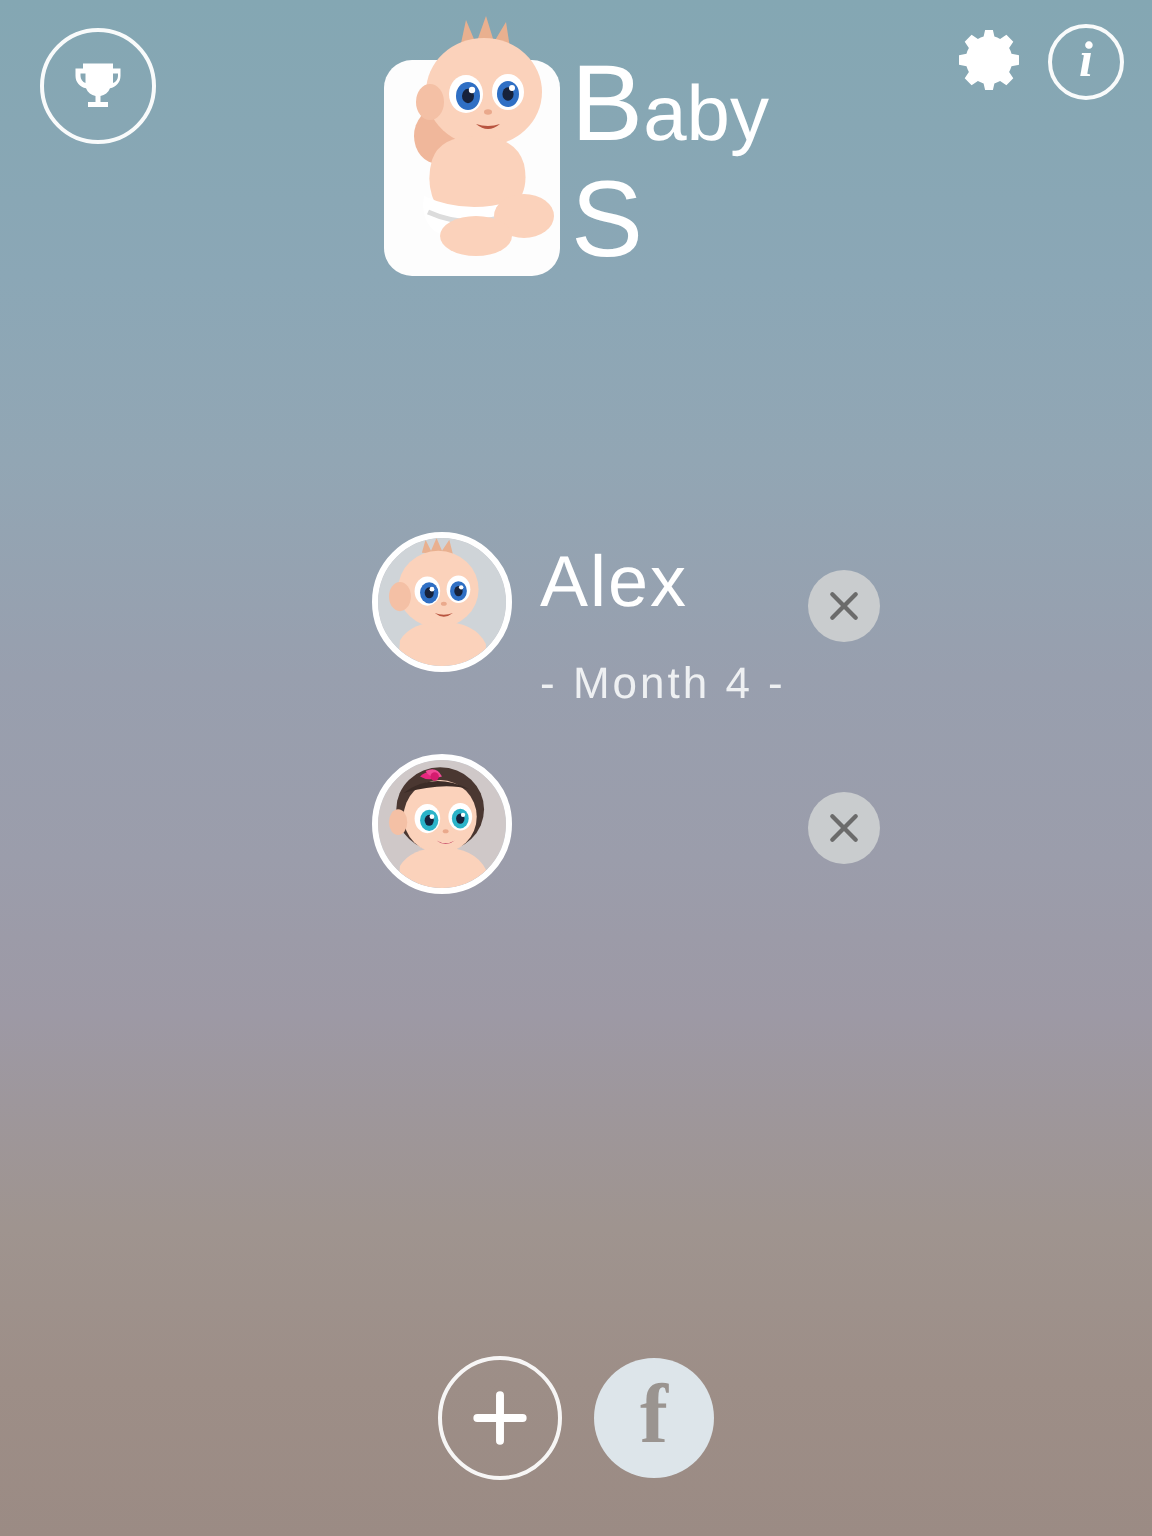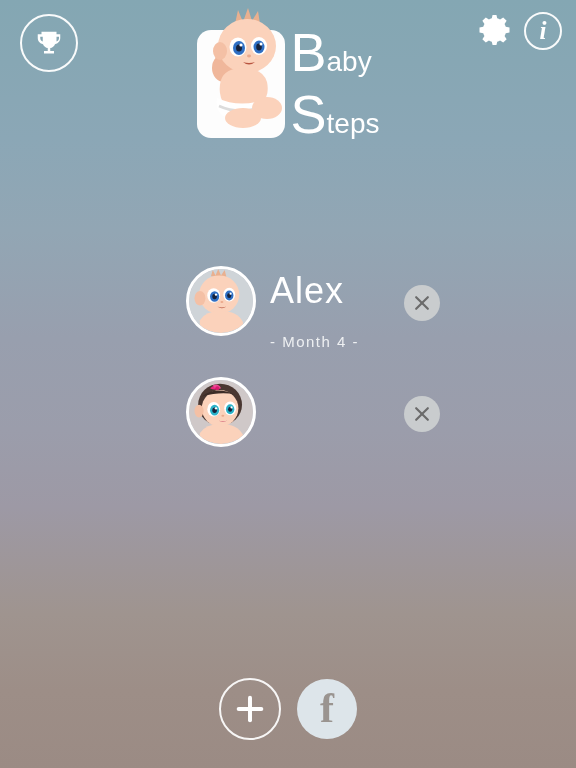--- a/index.html
+++ b/index.html
@@ -61,21 +61,21 @@
   }
   .logo-card .babysvg { position:absolute; left:-6px; top:-24px; width:108px; height:132px; }
 
   .logo-text { margin-left:6px; margin-top:14px; }
   .logo-line { display:flex; align-items:baseline; color:#ffffff; }
   .logo-line .cap {
     font-size:54px; line-height:40px; font-weight:300;
     font-family:"Liberation Sans", sans-serif; letter-spacing:0px;
   }
   .logo-line .rest {
-    font-size:28px; line-height:40px; font-weight:300;
+    font-size:39px; line-height:40px; font-weight:300;
     font-family:"Liberation Sans", sans-serif; letter-spacing:0px;
   }
   .logo-line.second { margin-top:12px; }
 
   
   .baby-list { position:absolute; left:0; top:258px; width:532px; }
   .baby-row {
     position:relative; height:111px;
     display:flex; align-items:center; padding-left:186px;
   }
@@ -86,21 +86,21 @@
     background:#c9ccd2;
   }
   .avatar svg { width:100%; height:100%; display:block; }
 
   .baby-meta { margin-left:84px; margin-top:-4px; }
   .baby-name {
     color:#ffffff; font-size:36px; line-height:36px; font-weight:300;
     letter-spacing:1px; font-family:"Liberation Sans", sans-serif;
   }
   .baby-month {
-    color:#eef0f2; font-size:15px; line-height:18px; margin-top:24px;
+    color:#eef0f2; font-size:22px; line-height:18px; margin-top:24px;
     font-weight:300; letter-spacing:1.5px;
     font-family:"Liberation Sans", sans-serif;
   }
   .del-btn {
     position:absolute; left:404px; top:27px;
     width:36px; height:36px; border-radius:50%;
     background:#c9ccce;
     display:flex; align-items:center; justify-content:center;
   }
   .del-btn svg { width:20px; height:20px; display:block; }
@@ -189,21 +189,20 @@
       </svg>
     </div>
 
     <div class="logo-text">
       <div class="logo-line">
         <span class="cap">B</span>
         <span class="rest">aby</span>
       </div>
       <div class="logo-line second">
         <span class="cap">S</span>
-        <span class="rest">teps</span>
       </div>
     </div>
 
   </div>
 </div>
 
 <div class="baby-list">
 
   <div class="baby-row">
     <div class="avatar">

